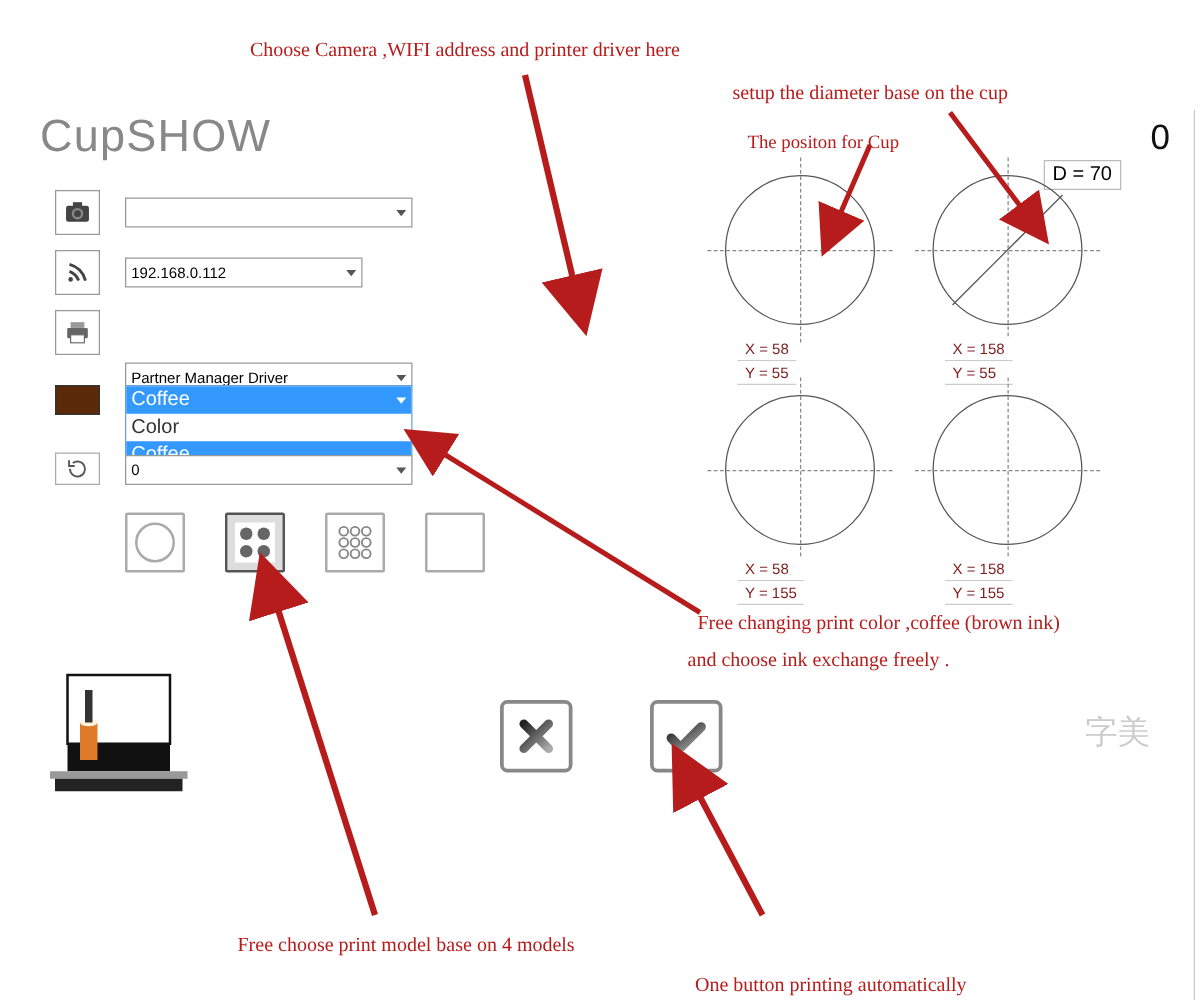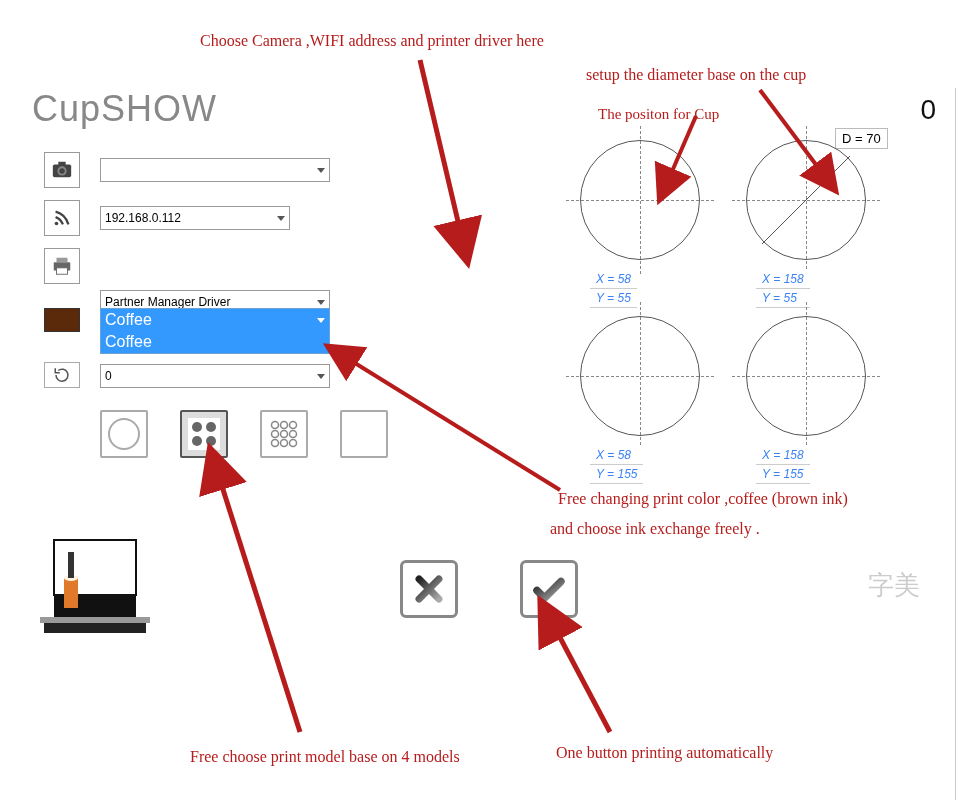--- a/index.html
+++ b/index.html
@@ -18,22 +18,22 @@
   .swatch { width:36px; height:24px; background:#5b2a0a; border:1px solid #333; }
   .model { width:48px; height:48px; border:2px solid #aaa; display:flex; align-items:center; justify-content:center; background:#fff; border-radius:2px;}
   .model.active { border-color:#555; box-shadow:inset 0 0 0 6px #ddd; }
   .btn-lg { width:58px; height:58px; border:3px solid #888; border-radius:6px; display:flex; align-items:center; justify-content:center; }
   .anno { color:#b71c1c; font-size:16px;font-family:Liberation Serif, serif; }
   .brand-cn { color:#ccc; font-size:26px; font-weight:400; }
   .cup-circle { border:1.5px solid #555; border-radius:50%; position:absolute; }
   .cross-h, .cross-v { position:absolute; background:transparent; }
   .cross-h { border-top:1px dashed #888; height:0; }
   .cross-v { border-left:1px dashed #888; width:0; }
-  .readout { font-size:12px; padding:2px 6px; border-bottom:1px solid #ccc; background:#fff; color:#3b82f6;font-style:italic; }
-  .diam { font-size:13px; padding:2px 6px; border:1px solid #bbb; background:#fff; }
+  .readout { font-size:12px; padding:2px 6px; border-bottom:1px solid #ccc; background:#fff; color:#7f1d1d; }
+  .diam { font-size:16px; padding:2px 6px; border:1px solid #bbb; background:#fff; }
   .zero { font-size:28px; color:#111; }
   .sep { position:absolute; top:88px; bottom:0; right:4px; width:0; border-left:1px solid #ccc; }
 </style>
 </head>
 <body>
 
 <div class="abs logo" style="left:32px; top:88px;">
   <span>Cup</span><b>SHOW</b>
 </div>
 
@@ -69,20 +69,21 @@
 </div>
 <div class="abs sel" style="left:100px; top:254px; width:230px;margin-top:36px;">
   <span>Partner Manager Driver</span>
 </div>
 
 <div class="abs swatch" style="left:44px; top:308px;"></div>
 <div class="abs dropdown" style="left:100px; top:308px; width:230px;">
   <div class="hdr">
       <span>Coffee</span>
     </div>
+  <div class="opt">Color</div>
   <div class="opt sel2">Coffee</div>
 </div>
 
 <div class="abs" style="left:44px; top:362px; width:36px; height:26px; border:1px solid #aaa; display:flex;align-items:center;justify-content:center;">
   <svg width="18" height="18" viewBox="0 0 24 24">
       <path d="M4 12a8 8 0 1 0 3-6" stroke="#555" stroke-width="2" fill="none"></path>
       <path d="M3 3v6h6" stroke="#555" stroke-width="2" fill="none"></path>
     </svg>
 </div>
 <div class="abs sel" style="left:100px; top:364px; width:230px;">
@@ -192,21 +193,21 @@
   <div class="readout">X = 158</div>
   <div class="readout">Y = 155</div>
 </div>
 
 <div class="abs anno" style="left:200px; top:32px;">Choose Camera ,WIFI address and printer driver here</div>
 <div class="abs anno" style="left:586px; top:66px;">setup the diameter base on the cup</div>
 <div class="abs anno" style="left:598px; top:96px; font-size:15px;margin-top:10px;">The positon for  Cup</div>
 <div class="abs anno" style="left:558px; top:490px;">Free changing print color ,coffee (brown ink)</div>
 <div class="abs anno" style="left:550px; top:520px;">and choose ink exchange freely .</div>
 <div class="abs anno" style="left:190px; top:748px;">Free choose print model base on 4 models</div>
-<div class="abs anno" style="left:556px; top:744px;">One button printing automatically</div>
+<div class="abs anno" style="left:556px; top:780px;">One button printing automatically</div>
 
 <svg class="abs" style="left:0;top:0;pointer-events:none;" width="960" height="800">
   <defs>
     <marker id="ah" markerWidth="12" markerHeight="12" refX="2" refY="5" orient="auto">
       <path d="M0 0 L10 5 L0 10 z" fill="#b71c1c"></path>
     </marker>
   </defs>
 
   <line x1="420" y1="60" x2="460" y2="230" stroke="#b71c1c" stroke-width="5" marker-end="url(#ah)"></line>
 

